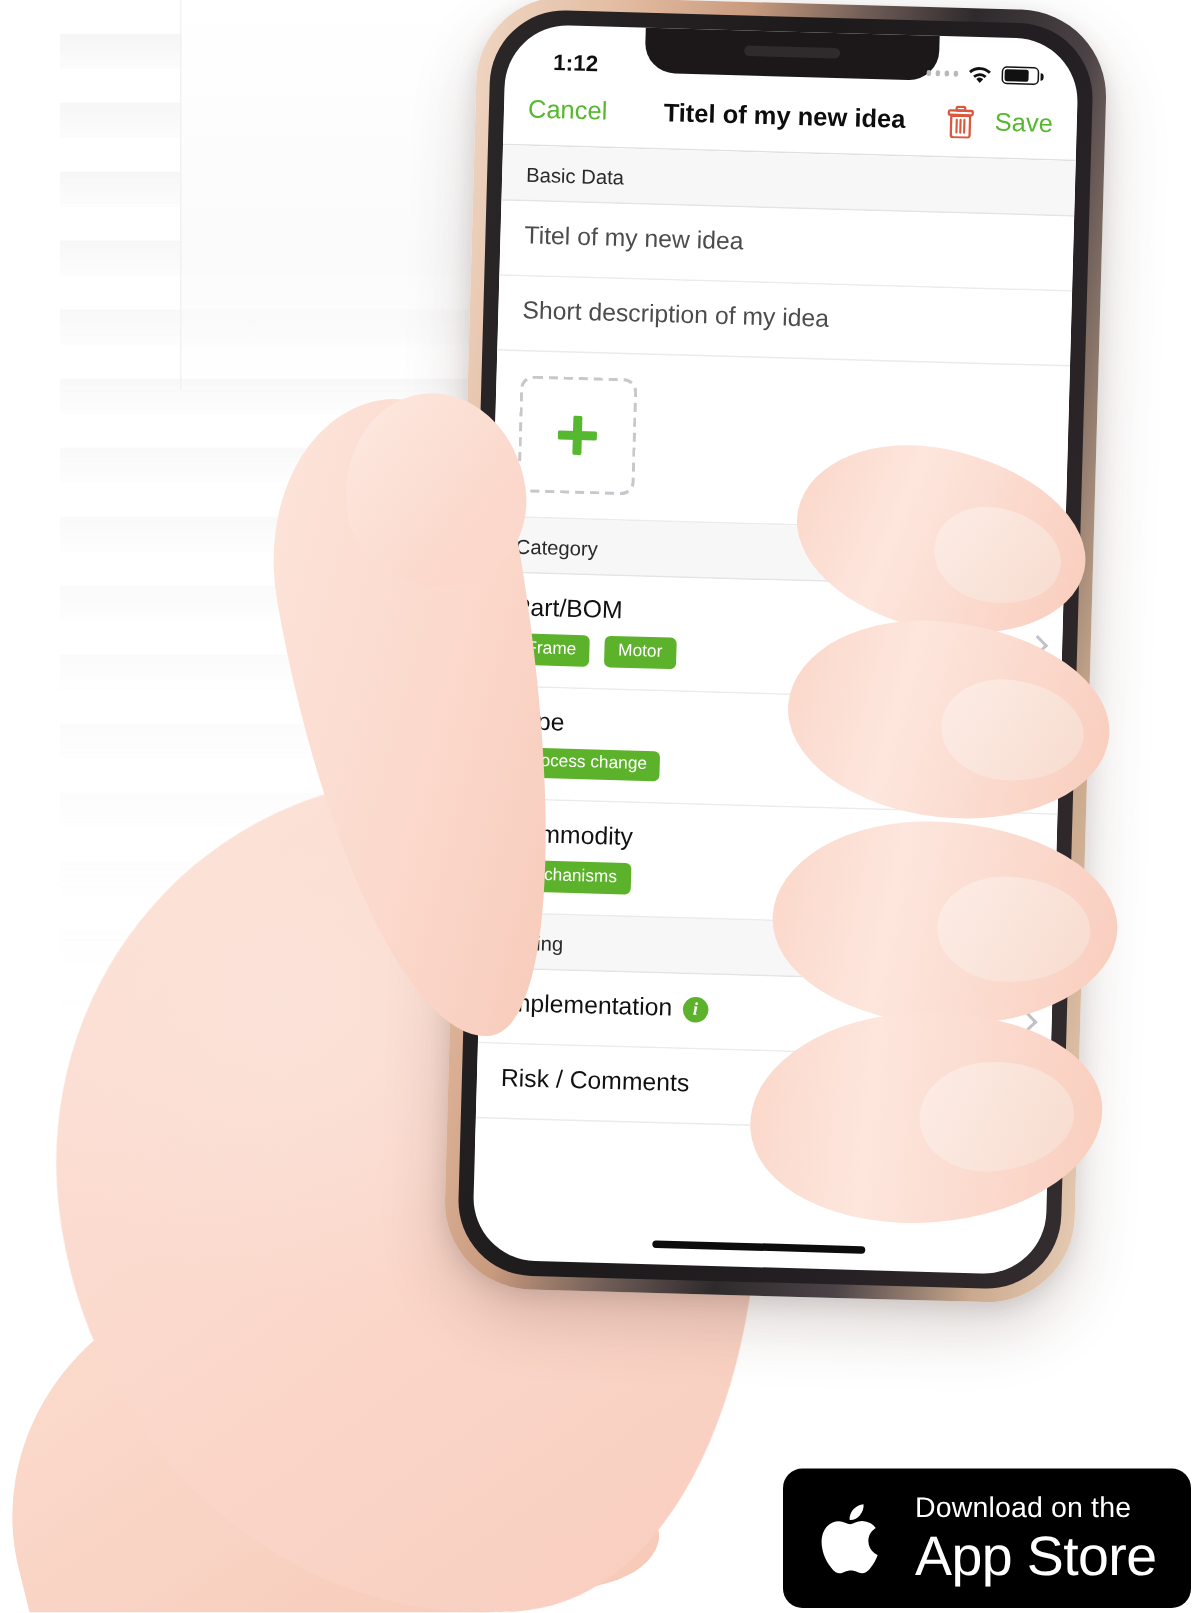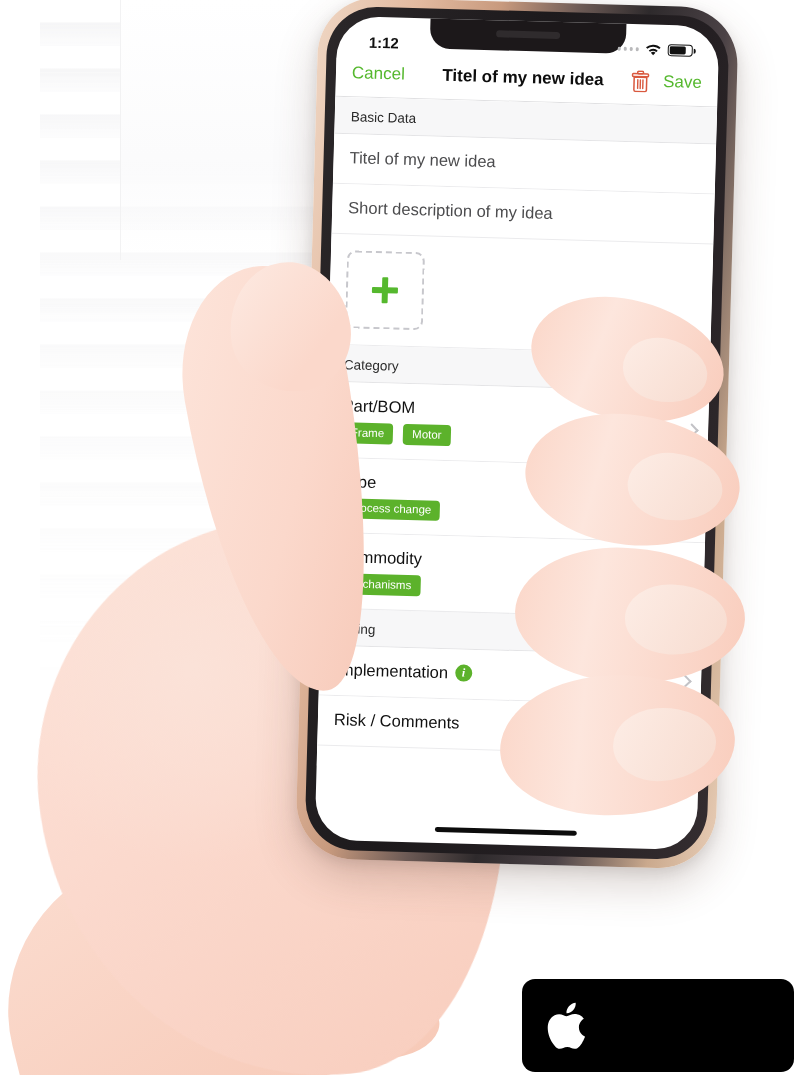--- a/index.html
+++ b/index.html
@@ -461,15 +461,19 @@
     <div class="finger f4">
         <span class="nail"></span>
       </div>
   </div>
 
   <div class="appstore">
     <svg class="apple-logo" viewBox="0 0 50 60">
       <path d="M33.6 31.3c-.05-5.6 4.57-8.3 4.78-8.43-2.6-3.8-6.65-4.33-8.1-4.39-3.45-.35-6.73 2.03-8.48 2.03-1.75 0-4.45-1.98-7.32-1.93-3.77.06-7.24 2.19-9.18 5.56-3.91 6.79-1 16.84 2.81 22.35 1.86 2.69 4.08 5.71 7 5.6 2.81-.11 3.87-1.81 7.27-1.81s4.36 1.81 7.33 1.75c3.03-.05 4.94-2.74 6.79-5.45 2.14-3.12 3.02-6.14 3.07-6.3-.07-.03-5.89-2.26-5.95-8.98z" fill="#fff"></path>
       <path d="M28.2 14.6c1.55-1.88 2.6-4.49 2.31-7.1-2.23.09-4.94 1.49-6.54 3.36-1.44 1.66-2.7 4.32-2.36 6.87 2.49.19 5.03-1.26 6.59-3.13z" fill="#fff"></path>
     </svg>
+    <div class="as-text">
+      <div class="as-small">Download on the</div>
+      <div class="as-big">App Store</div>
+    </div>
   </div>
 
 </div>
 
 </body></html>

